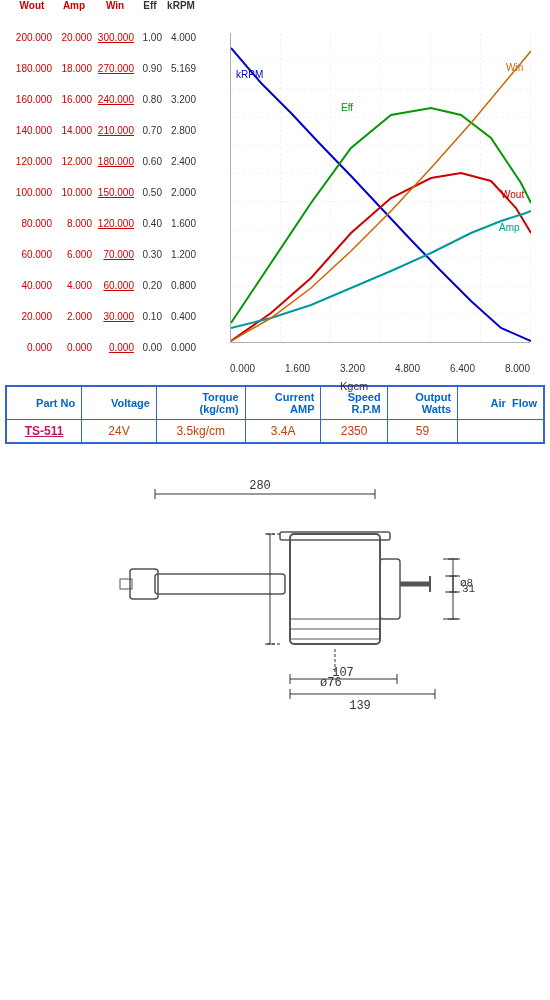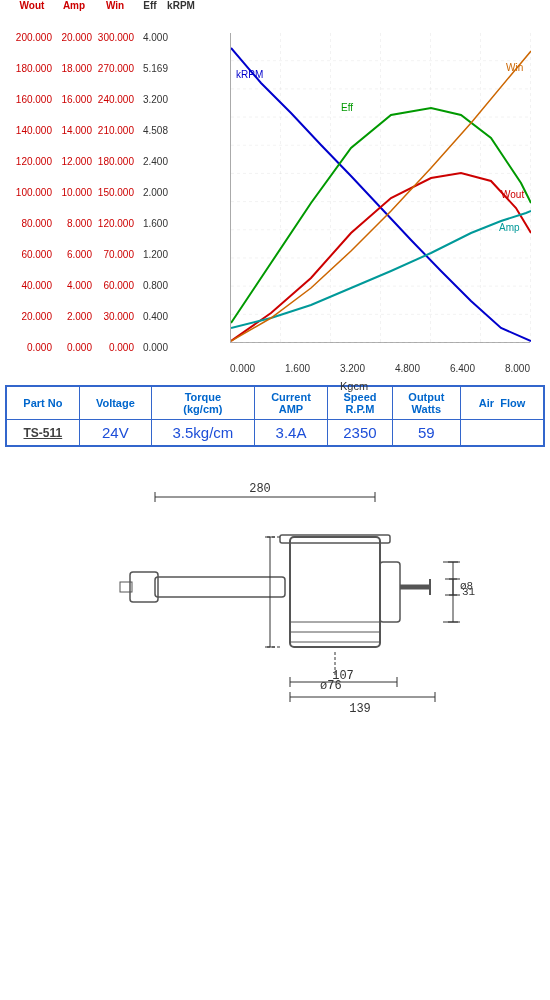--- a/index.html
+++ b/index.html
@@ -42,21 +42,21 @@
       justify-content: space-between;
       align-items: flex-end;
       height: 320px;
       padding: 0 2px;
       font-size: 10px;
       gap: 8px;
     }
 
     .y-axis.wout { color: #cc0000; width: 44px; }
     .y-axis.amp  { color: #cc0000; width: 40px; }
-    .y-axis.win  { color: #cc0000; width: 42px; }
+    .y-axis.win  { color: #cc0000; width: 42px; text-decoration: underline; }
     .y-axis.eff  { color: #333; width: 28px; }
     .y-axis.krpm { color: #333; width: 34px; }
 
     .y-axis span { display: block; text-align: right; line-height: 1; }
 
     .y-axis-labels {
       position: absolute;
       left: 0;
       top: -15px;
       display: flex;
@@ -120,37 +120,38 @@
     table th, table td {
       border: 1px solid #3366cc;
       padding: 4px 6px;
       text-align: center;
     }
 
     .th-en {
       color: #0066cc;
       font-size: 11px;
       font-weight: bold;
+      text-align: right;
     }
 
     .th-cn {
       color: #ff6600;
       font-size: 12px;
     }
 
     .td-part {
-      color: #404040;
+      color: #be185d;
       font-weight: bold;
       font-size: 12px;
       text-decoration: underline;
     }
 
     .td-value {
-      color: #1d4ed8;
-      font-size: 15px;
+      color: #c2410c;
+      font-size: 12px;
     }
 
     
     .diagram-section {
       width: 540px;
       margin: 20px auto;
       position: relative;
       height: 280px;
       font-family: Liberation Mono, monospace;
     }
@@ -208,25 +209,38 @@
         <span>240.000</span>
         <span>210.000</span>
         <span>180.000</span>
         <span>150.000</span>
         <span>120.000</span>
         <span>70.000</span>
         <span>60.000</span>
         <span>30.000</span>
         <span>0.000</span>
       </div>
+      <div class="y-axis eff">
+        <span>1.00</span>
+        <span>0.90</span>
+        <span>0.80</span>
+        <span>0.70</span>
+        <span>0.60</span>
+        <span>0.50</span>
+        <span>0.40</span>
+        <span>0.30</span>
+        <span>0.20</span>
+        <span>0.10</span>
+        <span>0.00</span>
+      </div>
       <div class="y-axis krpm">
         <span>4.000</span>
         <span>5.169</span>
         <span>3.200</span>
-        <span>4.508</span>
+        <span>2.800</span>
         <span>2.400</span>
         <span>2.000</span>
         <span>1.600</span>
         <span>1.200</span>
         <span>0.800</span>
         <span>0.400</span>
         <span>0.000</span>
       </div>
     </div>
 

